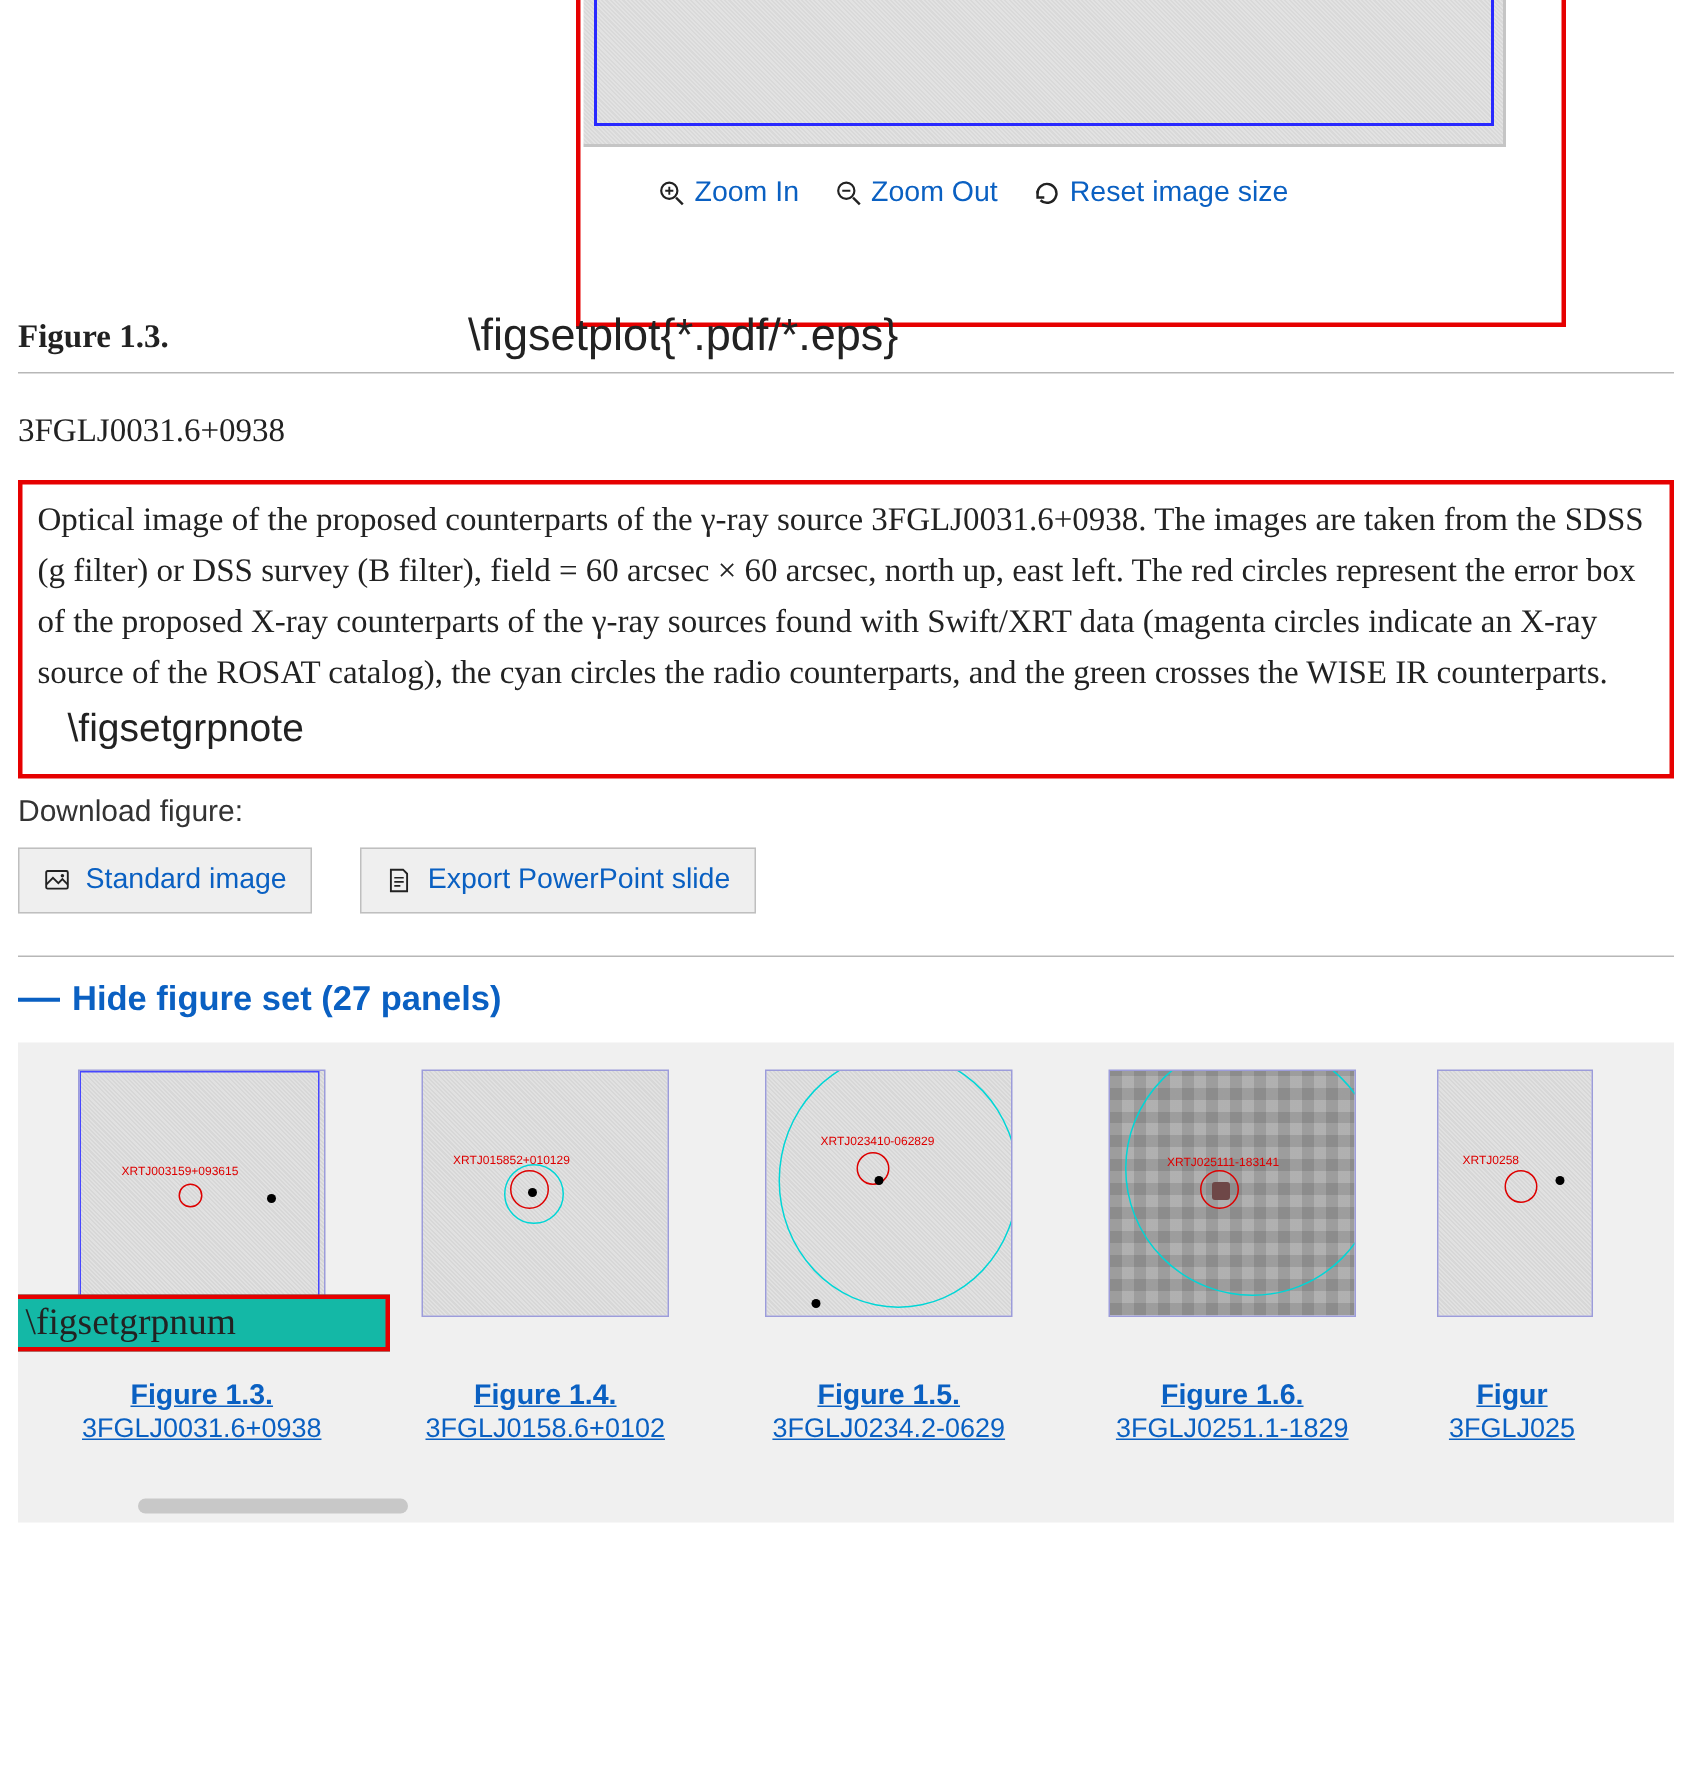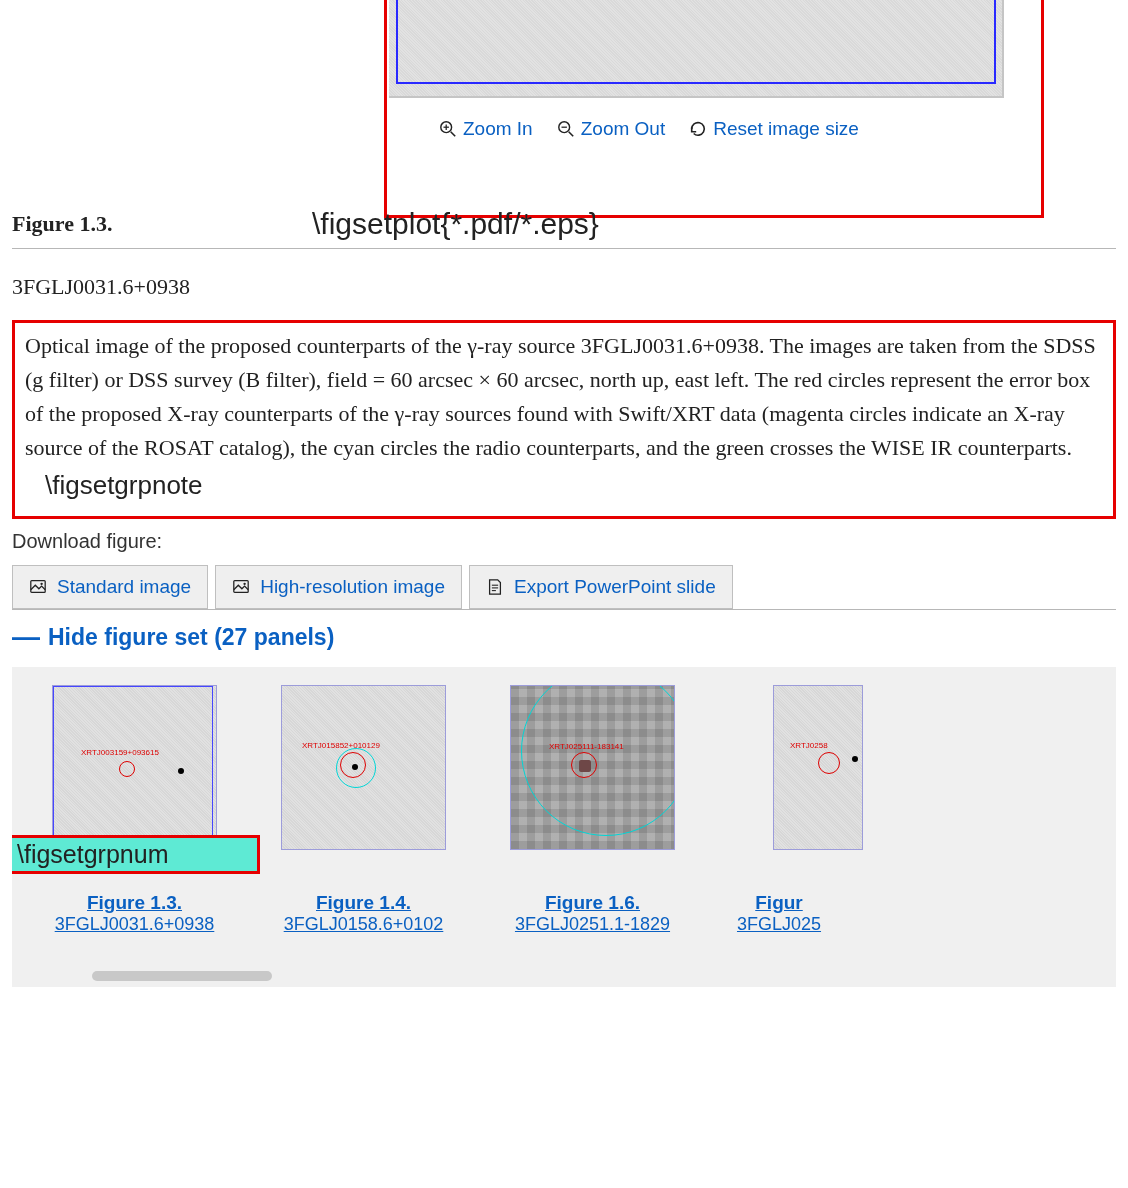--- a/index.html
+++ b/index.html
@@ -105,21 +105,22 @@
     margin-left: 20px;
   }
   .download-label {
     font-family: -apple-system, Helvetica, Arial, sans-serif;
     font-size: 20px;
     margin: 11px 0 12px;
     color: #333;
   }
   .btn-row {
     display: flex;
-    gap: 7px;
+    gap: 32px;
+    margin-bottom: 28px;
   }
   .btn {
     background: #efefef;
     border: 1px solid #bfbfbf;
     padding: 10px 16px;
     color: #0a60c2;
     font-family: -apple-system, Helvetica, Arial, sans-serif;
     font-size: 19px;
     display: inline-flex;
     align-items: center;
@@ -203,22 +204,22 @@
   }
   .panel-title {
     color: #0a60c2;
     font-size: 18px;
     text-decoration: underline;
     white-space: nowrap;
   }
   .overlay-box {
     position: absolute;
     border: 3px solid #e60000;
-    background: #5eead4;
-    font-family: Liberation Sans, sans-serif;
+    background: #14b8a6;
+    font-family: Liberation Serif, serif;
     font-size: 25px;
     padding: 2px 6px;
     z-index: 10;
   }
   .scrollbar {
     position: absolute;
     bottom: 6px;
     left: 80px;
     width: 180px;
     height: 10px;
@@ -304,30 +305,20 @@
           <rect x="2" y="3" width="16" height="13" rx="1" fill="none" stroke="#222" stroke-width="1.4"></rect>
           <polyline points="2,13 7,8 11,12 14,9 18,13" fill="none" stroke="#222" stroke-width="1.4"></polyline>
           <circle cx="14" cy="6.5" r="1.3" fill="#222"></circle>
         </svg>
     </span>
     <span>Standard image</span>
   </div>
   <div class="btn">
     <span class="icon">
       <svg viewBox="0 0 20 20">
-          <rect x="2" y="3" width="16" height="13" rx="1" fill="none" stroke="#222" stroke-width="1.4"></rect>
-          <polyline points="2,13 7,8 11,12 14,9 18,13" fill="none" stroke="#222" stroke-width="1.4"></polyline>
-          <circle cx="14" cy="6.5" r="1.3" fill="#222"></circle>
-        </svg>
-    </span>
-    <span>High-resolution image</span>
-  </div>
-  <div class="btn">
-    <span class="icon">
-      <svg viewBox="0 0 20 20">
           <path d="M4 2 h9 l3 3 v13 h-12 z" fill="none" stroke="#222" stroke-width="1.4"></path>
           <line x1="6.5" y1="8" x2="13.5" y2="8" stroke="#222" stroke-width="1.2"></line>
           <line x1="6.5" y1="11" x2="13.5" y2="11" stroke="#222" stroke-width="1.2"></line>
           <line x1="6.5" y1="14" x2="11" y2="14" stroke="#222" stroke-width="1.2"></line>
         </svg>
     </span>
     <span>Export PowerPoint slide</span>
   </div>
 </div>
 
@@ -354,34 +345,45 @@
       <div class="thumb">
         <div class="xrt-label" style="left:20px;top:55px;">XRTJ015852+010129</div>
         <div class="cyan-circle" style="left:54px;top:62px;width:40px;height:40px;"></div>
         <div class="red-circle" style="left:58px;top:66px;width:26px;height:26px;"></div>
         <div class="black-dot" style="left:70px;top:78px;"></div>
       </div>
       <a class="panel-fig">Figure 1.4.</a>
       <a class="panel-title">3FGLJ0158.6+0102</a>
     </div>
 
+    <div class="panel">
+      <div class="thumb">
+        <div class="cyan-circle" style="left:8px;top:-12px;width:160px;height:170px;"></div>
+        <div class="xrt-label" style="left:36px;top:42px;">XRTJ023410-062829</div>
+        <div class="red-circle" style="left:60px;top:54px;width:22px;height:22px;"></div>
+        <div class="black-dot" style="left:72px;top:70px;"></div>
+        <div class="black-dot" style="left:30px;top:152px;"></div>
+      </div>
+      <a class="panel-fig">Figure 1.5.</a>
+      <a class="panel-title">3FGLJ0234.2-0629</a>
+    </div>
 
     <div class="panel">
       <div class="thumb pixelated">
         <div class="cyan-circle" style="left:10px;top:-20px;width:170px;height:170px;"></div>
         <div class="xrt-label" style="left:38px;top:56px;">XRTJ025111-183141</div>
         <div class="red-circle" style="left:60px;top:66px;width:26px;height:26px;"></div>
         <div class="dark-blob" style="left:68px;top:74px;"></div>
       </div>
       <a class="panel-fig">Figure 1.6.</a>
       <a class="panel-title">3FGLJ0251.1-1829</a>
     </div>
 
     <div class="panel" style="width:100px;">
-      <div class="thumb" style="width:90px;margin-left:44px;">
+      <div class="thumb" style="width:104px;">
         <div class="xrt-label" style="left:16px;top:55px;">XRTJ0258</div>
         <div class="red-circle" style="left:44px;top:66px;width:22px;height:22px;"></div>
         <div class="black-dot" style="left:78px;top:70px;"></div>
       </div>
       <a class="panel-fig">Figur</a>
       <a class="panel-title">3FGLJ025</a>
     </div>
 
   </div>
 

